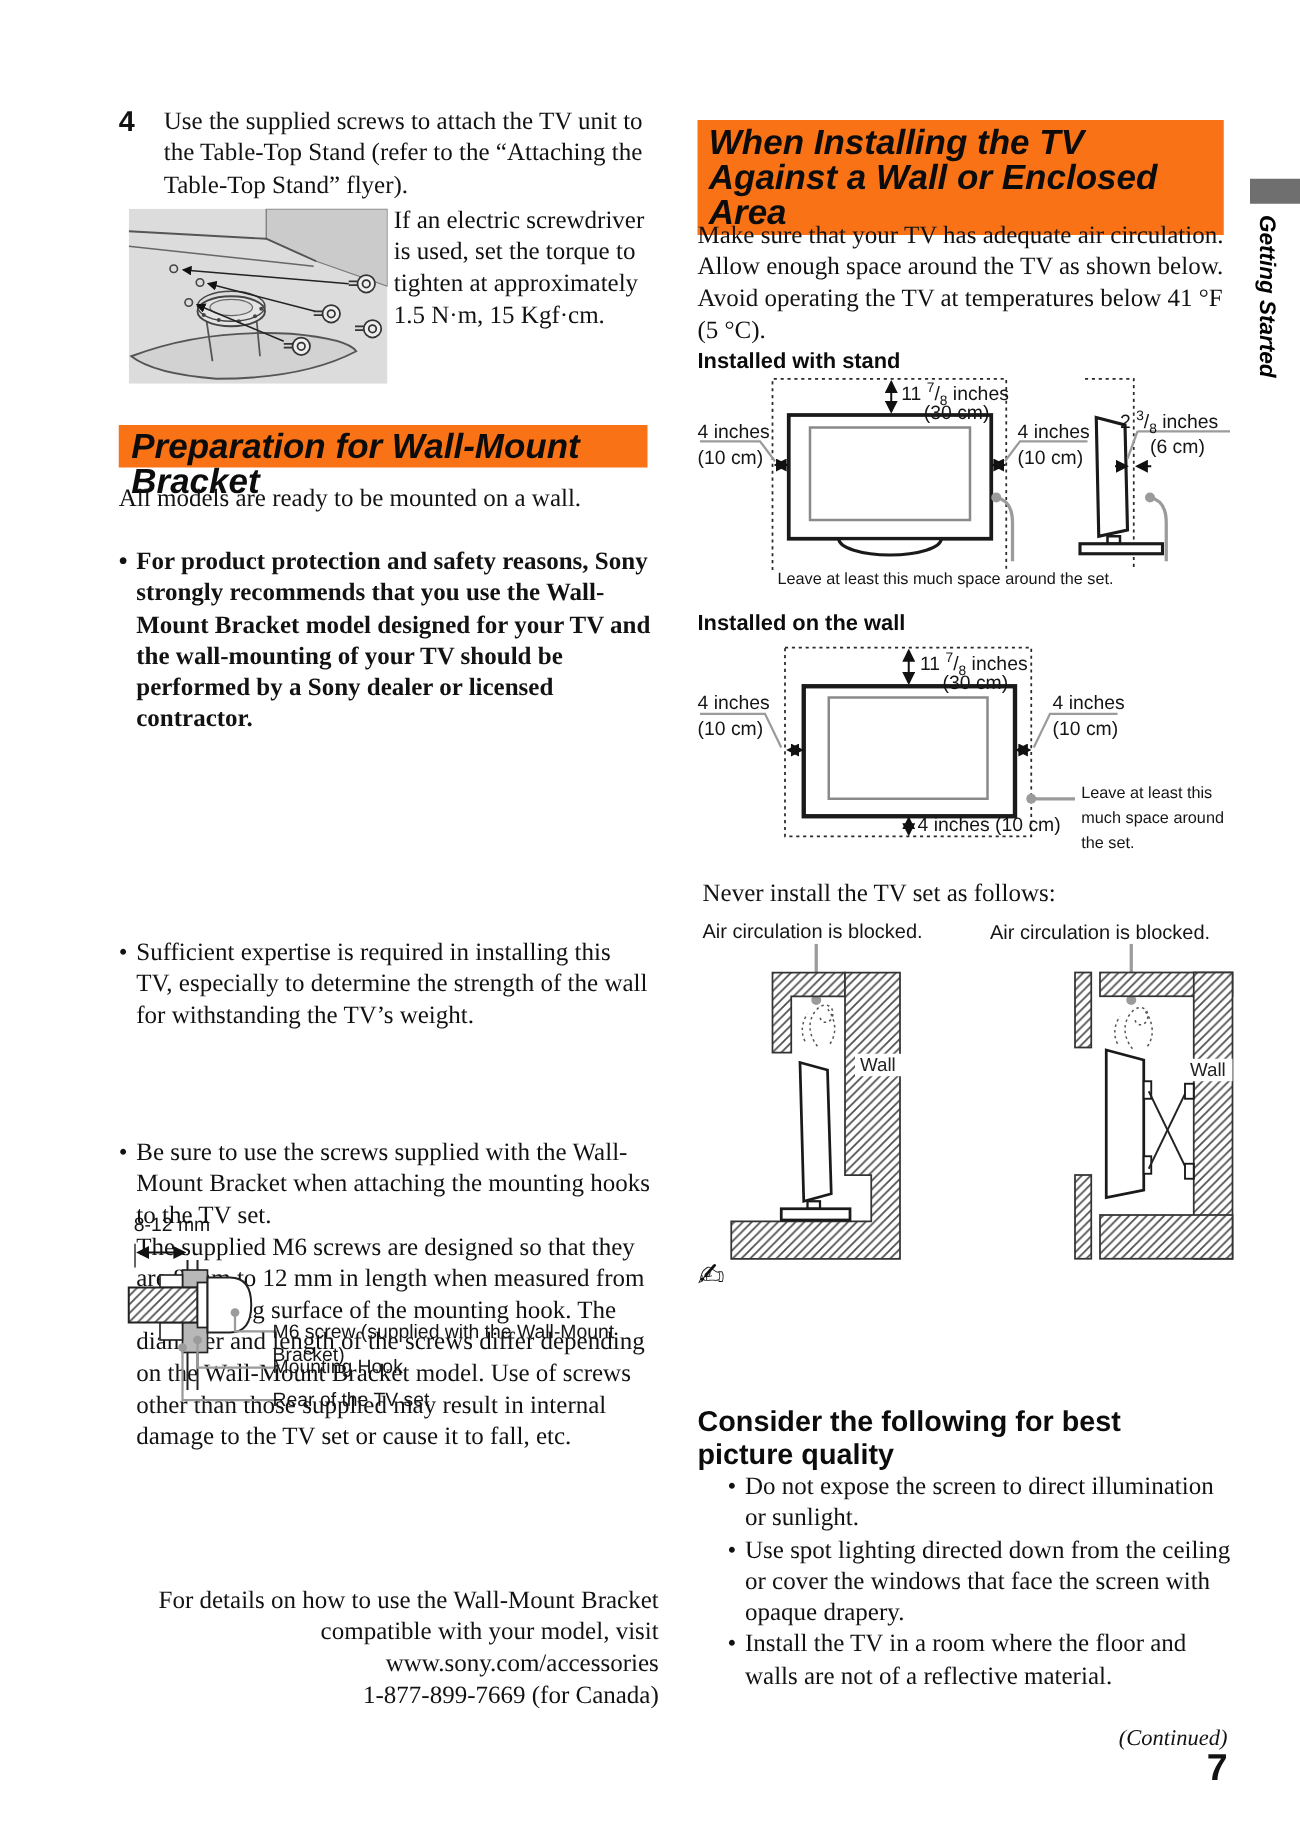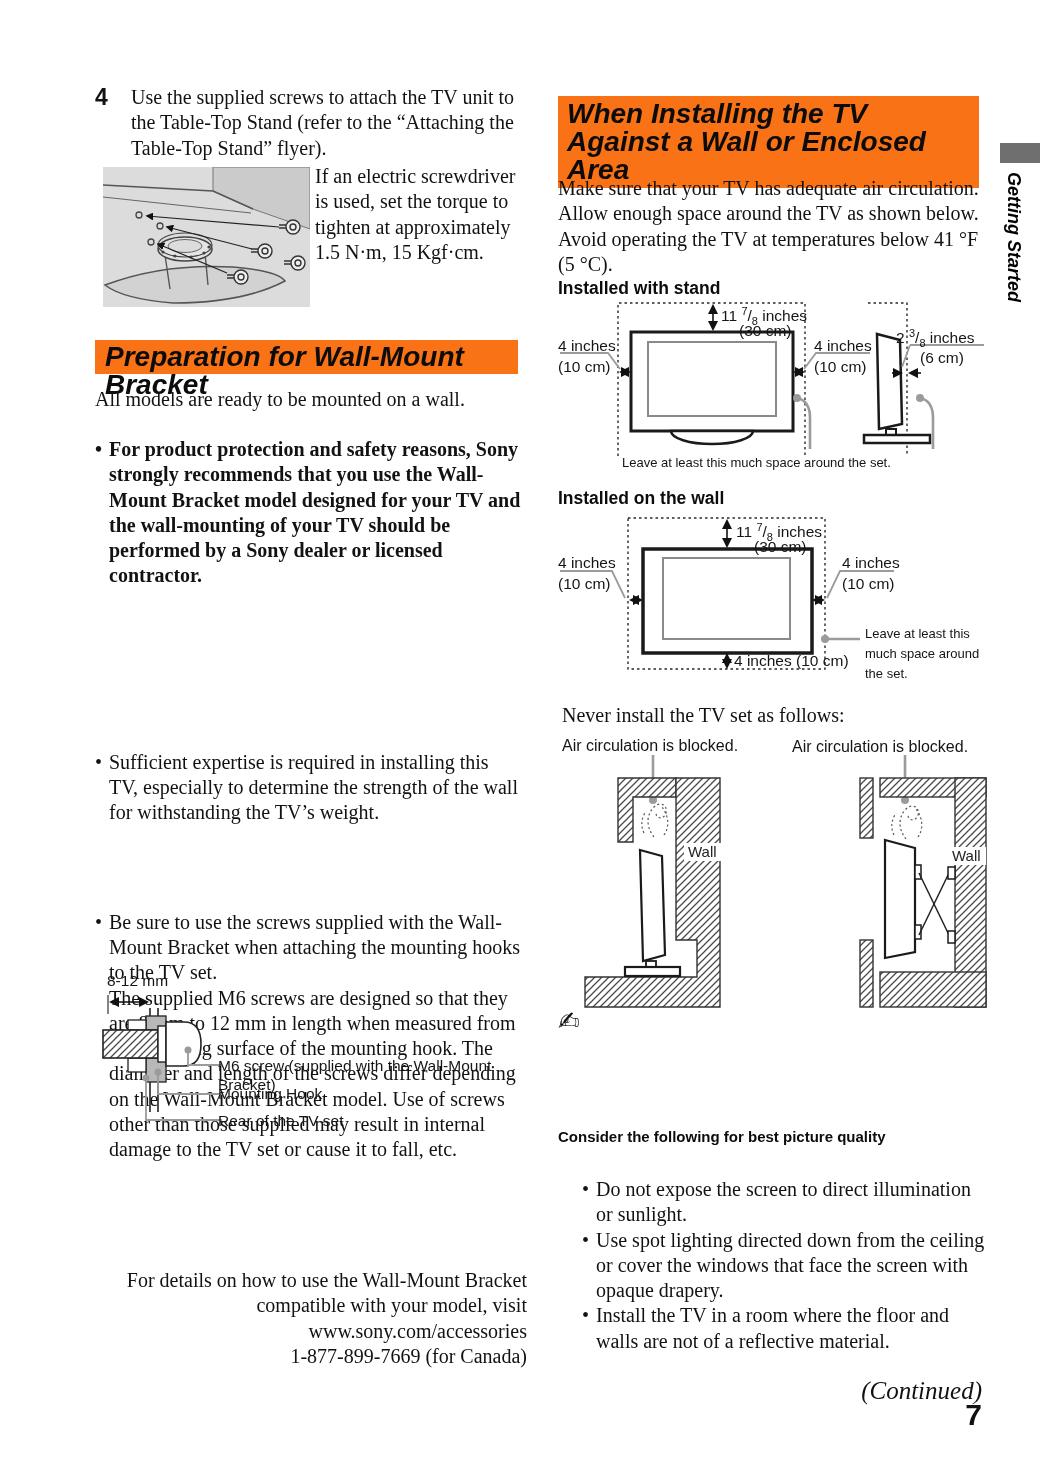--- a/index.html
+++ b/index.html
@@ -258,25 +258,25 @@
   <line x1="71" y1="118" x2="101" y2="180" stroke="#222" stroke-width="1.5"></line>
   <line x1="71" y1="180" x2="101" y2="118" stroke="#222" stroke-width="1.5"></line>
   <rect x="100" y="112" width="7" height="12" class="ink" stroke-width="1.5"></rect>
   <rect x="100" y="176" width="7" height="12" class="ink" stroke-width="1.5"></rect>
   <rect x="100" y="92" width="38" height="18" fill="#fff" stroke="none"></rect>
   <text x="104" y="106" class="wall-tag">Wall</text>
 </svg>
 
 <span class="abs" style="left:558px; top:1006px; font-size:26px; font-family:'DejaVu Sans', sans-serif;">✍</span>
 
-<div class="abs sans bold" style="left:558px; top:1124px; width:400px; font-size:15px; line-height:26px; color:#0c0c0c;">Consider the following for best picture quality</div>
+<div class="abs sans bold" style="left:558px; top:1124px; width:400px; font-size:23px; line-height:26px; color:#0c0c0c;">Consider the following for best picture quality</div>
 
 <div class="abs serif" style="left:582px; top:1177px; width:404px;">
   <div class="bul">Do not expose the screen to direct illumination or sunlight.</div>
   <div class="bul">Use spot lighting directed down from the ceiling or cover the windows that face the screen with opaque drapery.</div>
   <div class="bul">Install the TV in a room where the floor and walls are not of a reflective material.</div>
 </div>
 
-<div class="abs serif" style="left:760px; top:1378px; width:222px; text-align:right; font-style:italic; font-size:25px;">(Continued)</div>
+<div class="abs serif" style="left:760px; top:1378px; width:222px; text-align:right; font-style:italic; font-size:18px;">(Continued)</div>
 <div class="abs sans bold" style="left:930px; top:1398px; width:52px; text-align:right; font-size:30px;">7</div>
 
 <div class="abs" style="left:1000px; top:143px; width:40px; height:20px; background:#6f6f6f;"></div>
 <div class="abs vert-label" style="left:1003px; top:172px;">Getting Started</div>
 
 </body></html>

